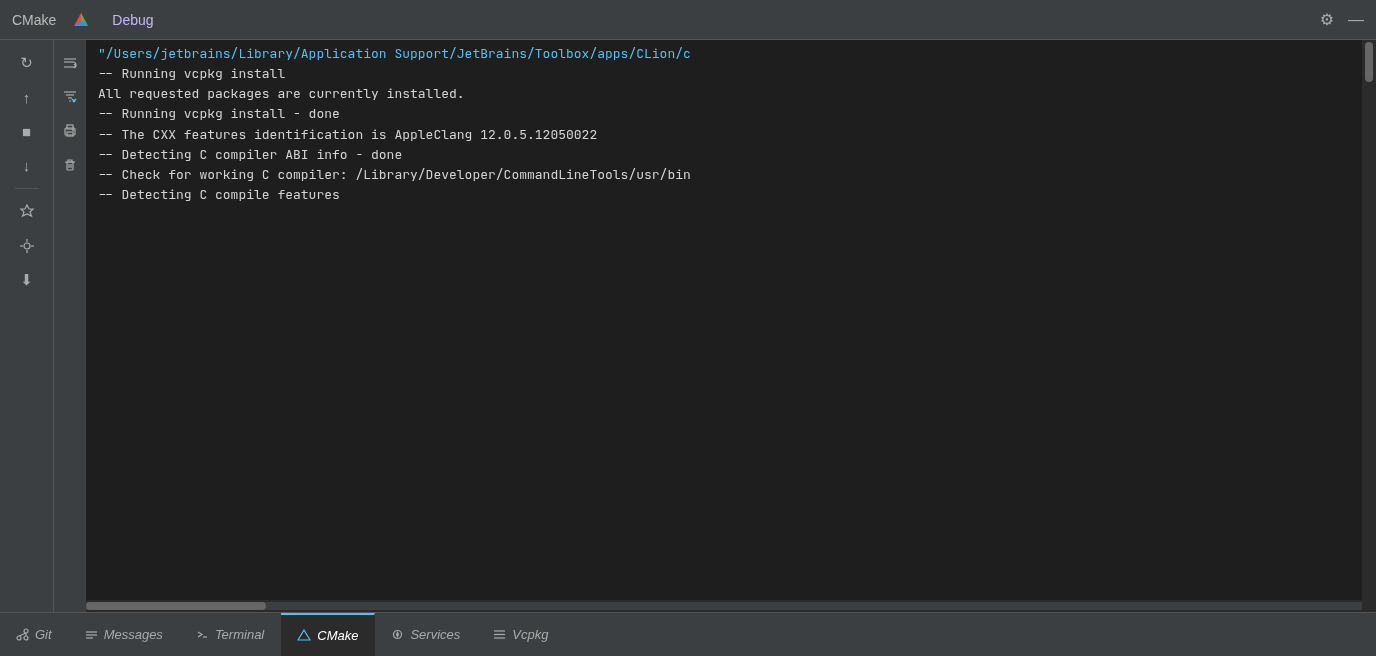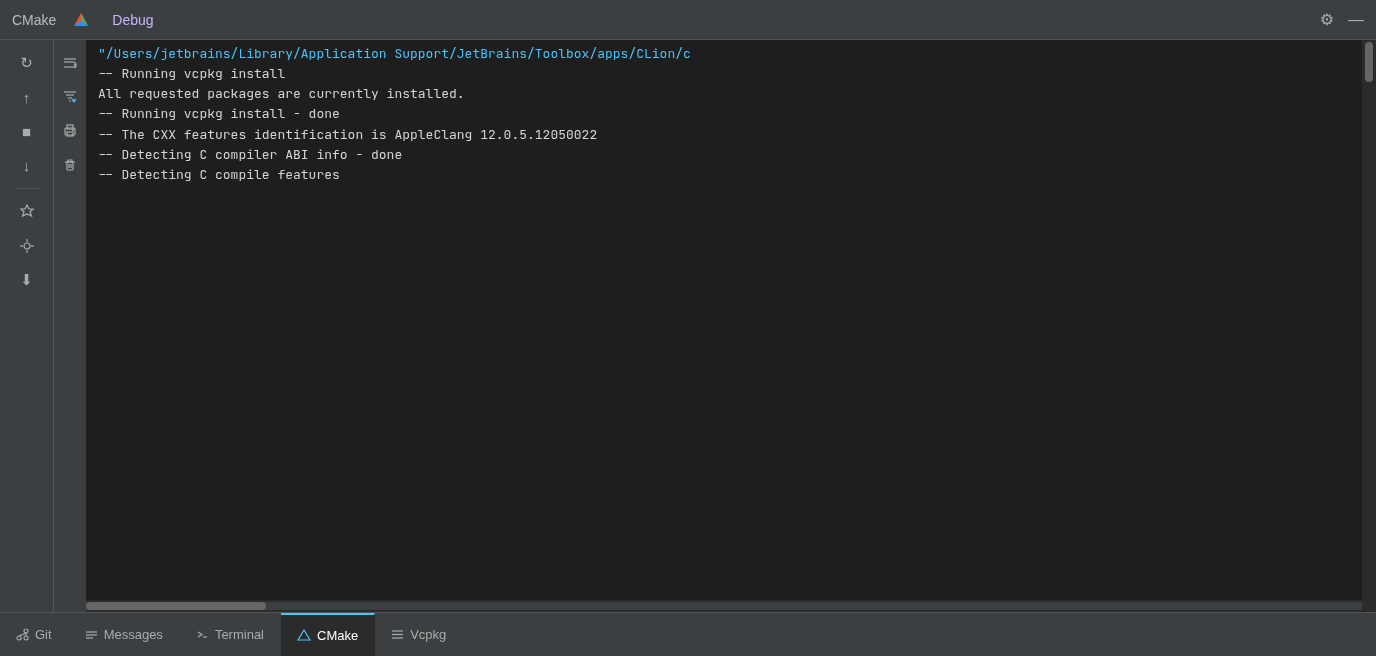--- a/index.html
+++ b/index.html
@@ -198,20 +198,21 @@
     .tab {
       display: flex;
       align-items: center;
       gap: 6px;
       padding: 0 16px;
       color: #aaa;
       font-size: 13px;
       cursor: pointer;
       border-right: 1px solid transparent;
       white-space: nowrap;
+      font-style: italic;
     }
 
     .tab.active {
       color: #fff;
       background: #2b2b2b;
       border-top: 2px solid #4fc3f7;
     }
   </style>
 </head>
 <body>
@@ -298,20 +299,21 @@
   </div>
 
   <div class="console-area">
     <div class="console-output">
       <div class="console-line blue-text">"/Users/jetbrains/Library/Application Support/JetBrains/Toolbox/apps/CLion/c</div>
       <div class="console-line">-- Running vcpkg install</div>
       <div class="console-line">All requested packages are currently installed.</div>
       <div class="console-line">-- Running vcpkg install - done</div>
       <div class="console-line">-- The CXX features identification is AppleClang 12.0.5.12050022</div>
       <div class="console-line">-- Detecting C compiler ABI info - done</div>
+      <div class="console-line">-- Check for working C compiler: /Library/Developer/CommandLineTools/usr/bin</div>
       <div class="console-line">-- Detecting C compile features</div>
     </div>
 
     <div class="console-scrollbar">
       <div class="scrollbar-track">
         <div class="scrollbar-thumb"></div>
       </div>
     </div>
   </div>
 
@@ -347,19 +349,26 @@
     <span>Terminal</span>
   </div>
   <div class="tab active">
     <svg width="14" height="14" viewBox="0 0 14 14">
       <polygon points="7,1 13,11 1,11" fill="none" stroke="#4fc3f7" stroke-width="1.2"></polygon>
     </svg>
     <span>CMake</span>
   </div>
   <div class="tab">
     <svg width="13" height="13" viewBox="0 0 13 13">
+      <circle cx="6.5" cy="6.5" r="4" fill="none" stroke="#aaa" stroke-width="1.2"></circle>
+      <polygon points="6.5,3 8,6.5 6.5,10 5,6.5" fill="#aaa"></polygon>
+    </svg>
+    <span>Services</span>
+  </div>
+  <div class="tab">
+    <svg width="13" height="13" viewBox="0 0 13 13">
       <line x1="1" y1="3" x2="12" y2="3" stroke="#aaa" stroke-width="1.2"></line>
       <line x1="1" y1="6.5" x2="12" y2="6.5" stroke="#aaa" stroke-width="1.2"></line>
       <line x1="1" y1="10" x2="12" y2="10" stroke="#aaa" stroke-width="1.2"></line>
     </svg>
     <span>Vcpkg</span>
   </div>
 </div>
 
 </body></html>

